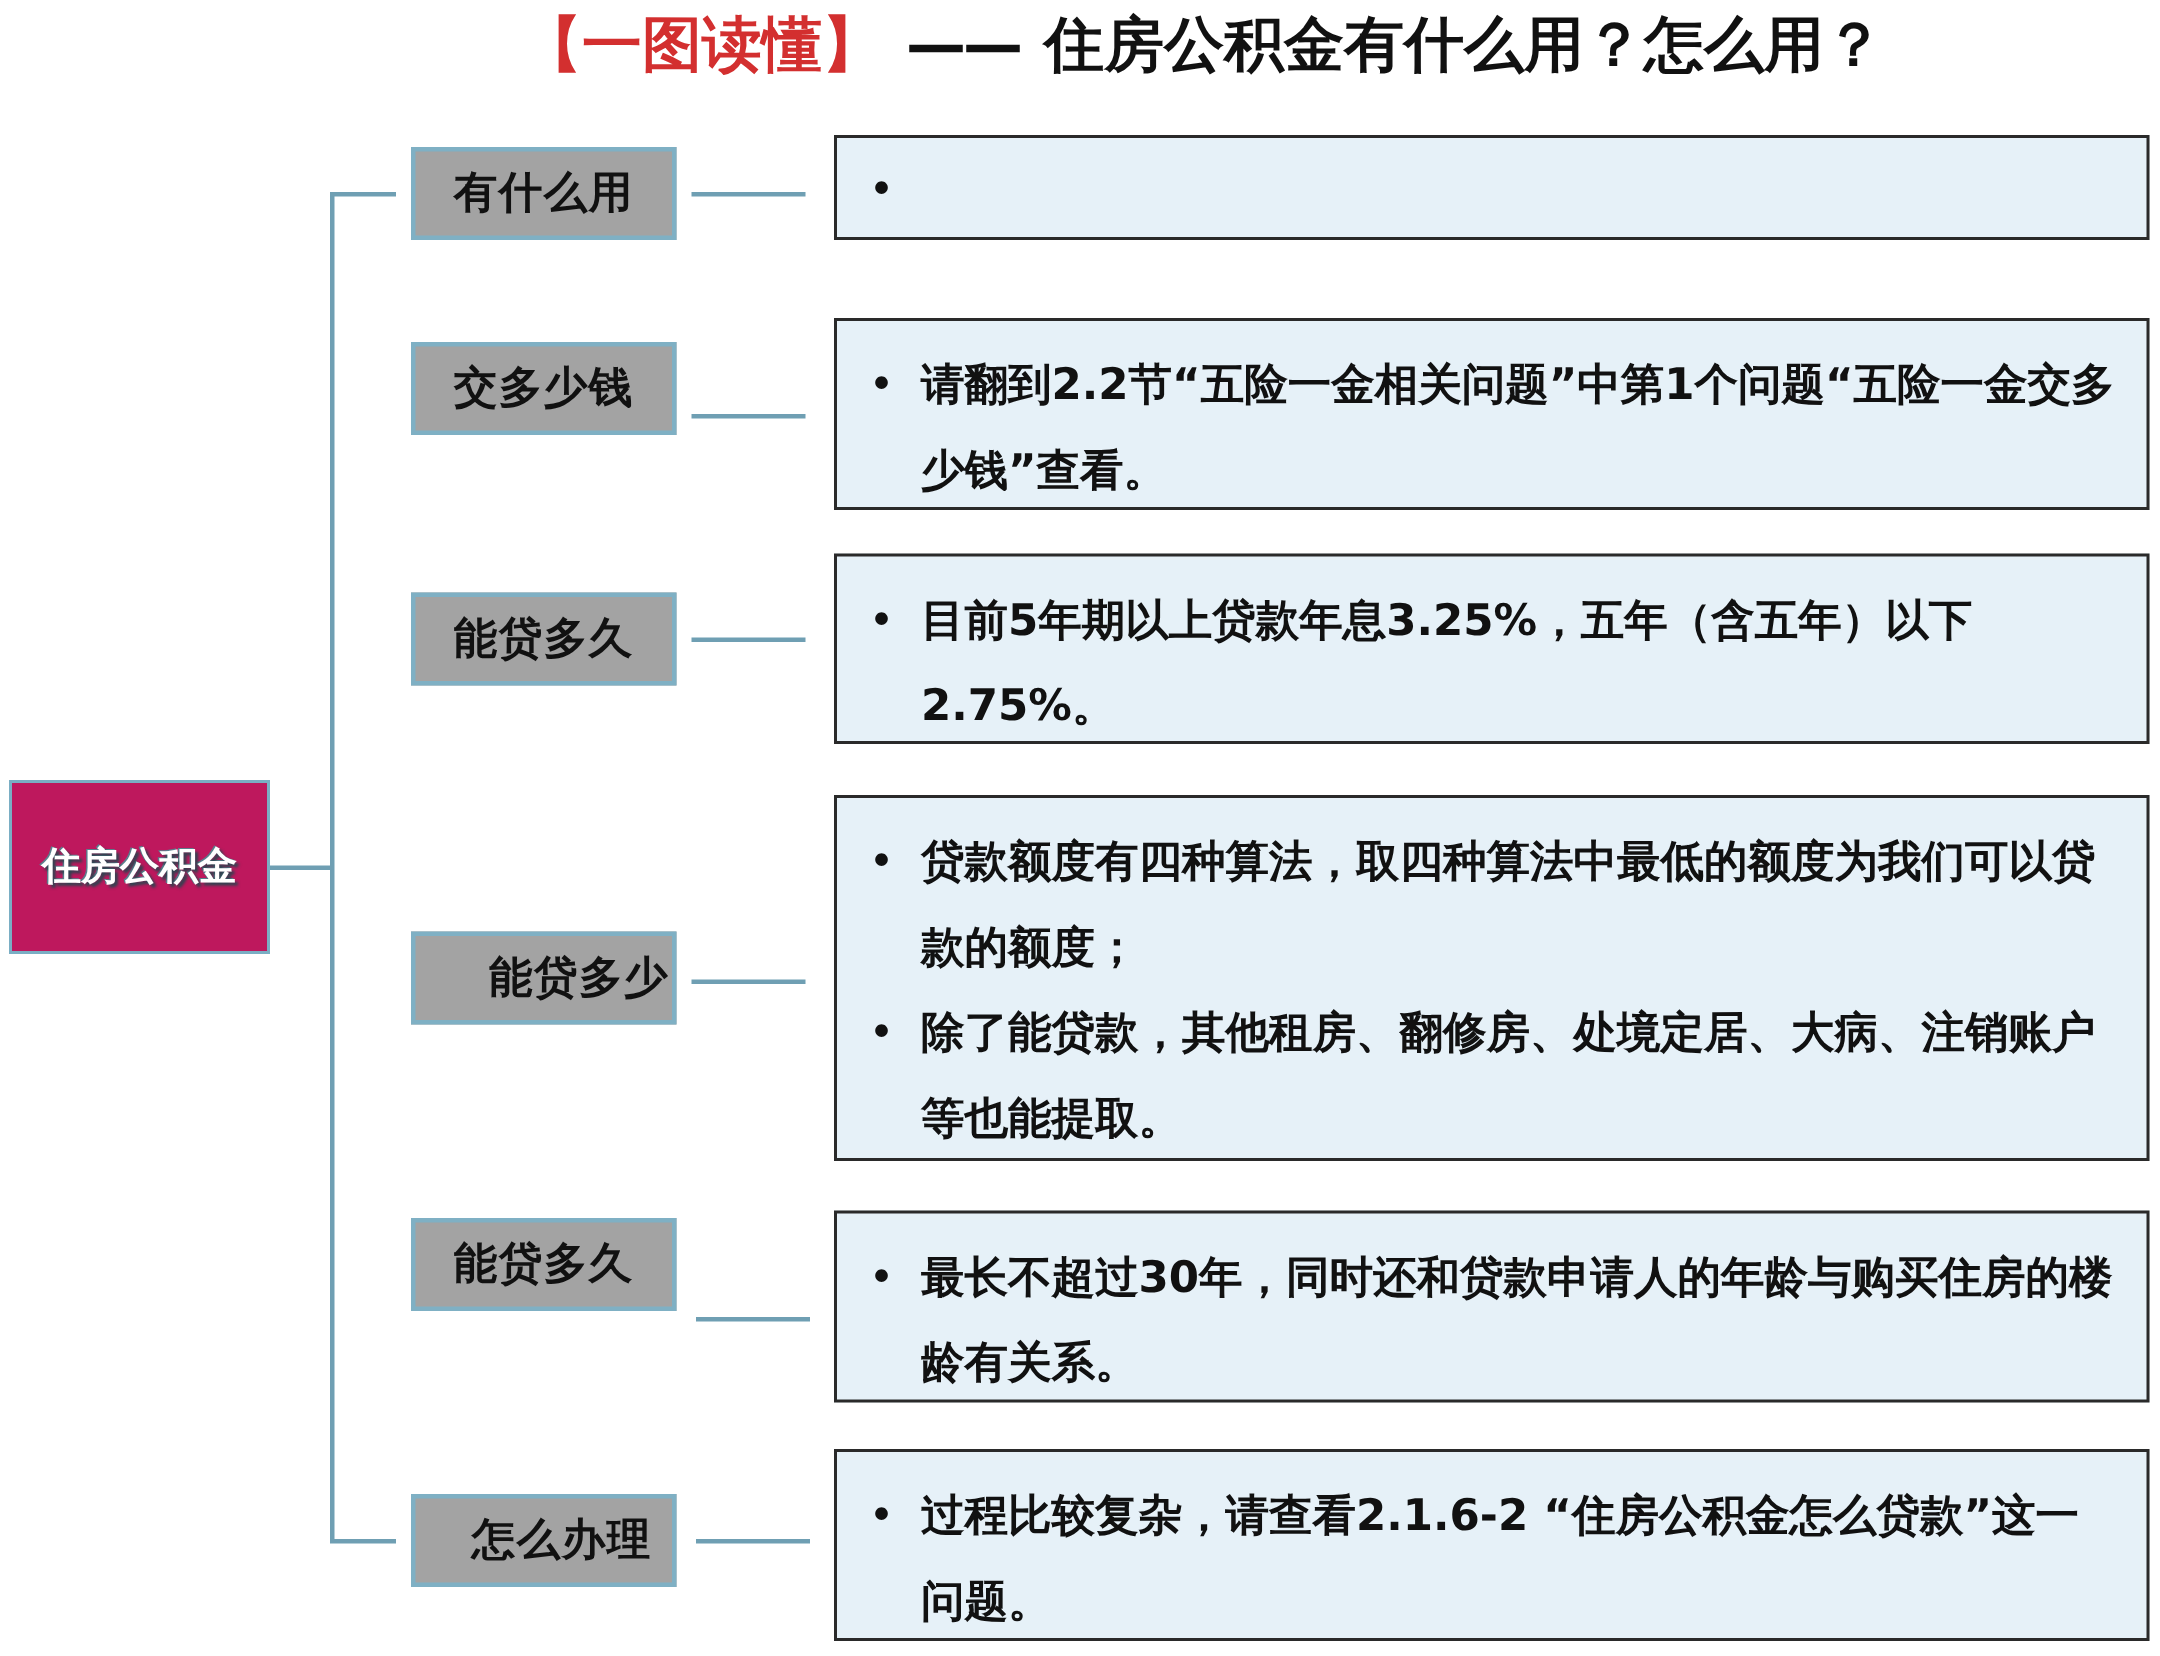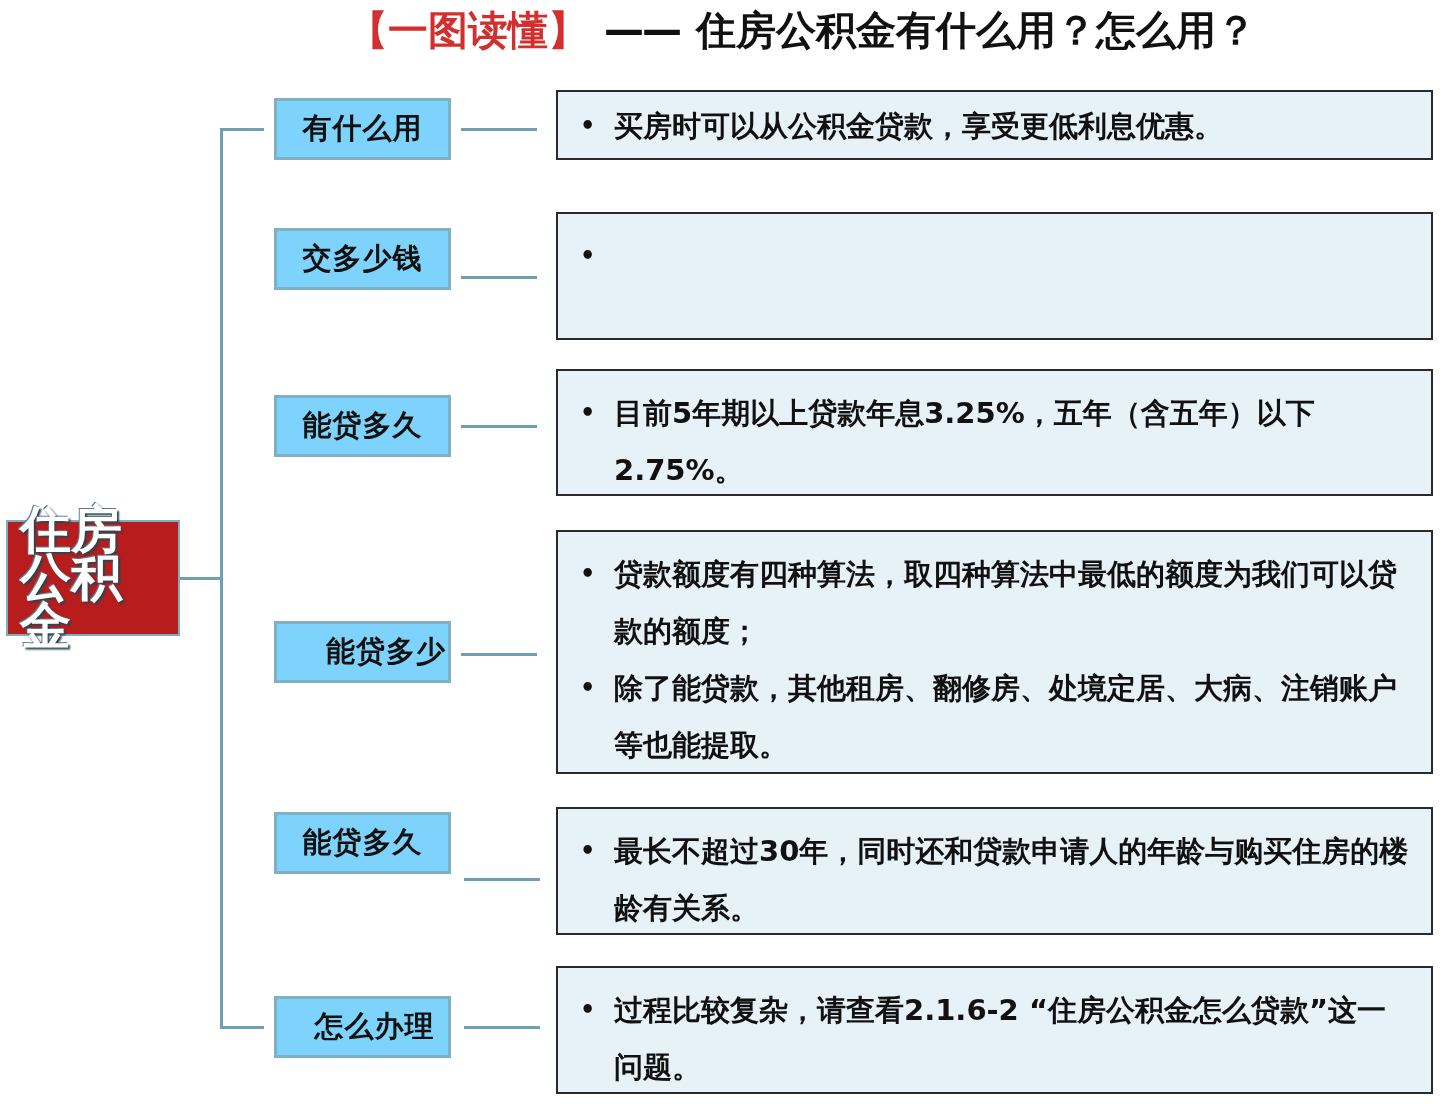--- a/index.html
+++ b/index.html
@@ -12,30 +12,30 @@
     position: absolute; left: 0; top: 4px; width: 1440px; text-align: left;
     font-size: 40px; font-weight: bold; line-height: 52px; white-space: nowrap;
   }
   .title .inner { position: absolute; left: 348px; top: 0; text-align: right; }
   .title .red { color: #d32f2f; }
   .title .dash { color: #111; margin: 0 16px; letter-spacing: -2px; }
   .title .main { color: #111; }
 
   .root {
     position: absolute; left: 6px; top: 520px; width: 174px; height: 116px;
-    background: #b91c1c; border: 2px solid #7aaec4; box-sizing: border-box;
+    background: #be185d; border: 2px solid #7aaec4; box-sizing: border-box;
     display: flex; align-items: center; justify-content: center; text-align: left;
-    color: #fff; font-size: 51px; font-weight: bold; line-height: 48px;
+    color: #fff; font-size: 26px; font-weight: bold; line-height: 48px;
     text-shadow: 2px 2px 2px #2b4450, -1px -1px 0 #5a7d8c;
     padding: 0 12px;
   }
   .line { position: absolute; background: #6f9fb3; }
   .branch {
     position: absolute; left: 274px; width: 177px; height: 62px; box-sizing: border-box;
-    border: 3px solid #7fb0c4; background: #7dd3fc;
+    border: 3px solid #7fb0c4; background: #a3a3a3;
     display: flex; align-items: center; justify-content: center;
     font-size: 29px; font-weight: bold; color: #111; letter-spacing: 1px;
   }
   .leaf {
     position: absolute; left: 556px; width: 877px; box-sizing: border-box;
     border: 2px solid #2a2a2a; background: #e6f1f8;
     padding: 14px 20px 10px 20px;
   }
   .leaf ul { list-style: none; margin: 0; padding: 0; }
   .leaf li {
@@ -86,27 +86,27 @@
 </div>
 <div class="branch" style="top:812px;">
   <span>能贷多久</span>
 </div>
 <div class="branch" style="top:996px;padding-left:24px;">
   <span>怎么办理</span>
 </div>
 
 <div class="leaf" style="top:90px; height:70px; padding-top:6px;">
   <ul>
-    <li><span class="bullet">•</span><span>买房时可以从公积金贷款，享受更低利息优惠。</span></li>
+    <li><span class="bullet">•</span></li>
   </ul>
 </div>
 
 <div class="leaf" style="top:212px; height:128px;">
   <ul>
-    <li><span class="bullet">•</span></li>
+    <li><span class="bullet">•</span><span>请翻到2.2节“五险一金相关问题”中第1个问题“五险一金交多少钱”查看。</span></li>
   </ul>
 </div>
 
 <div class="leaf" style="top:369px; height:127px;">
   <ul>
     <li><span class="bullet">•</span><span>目前5年期以上贷款年息3.25%，五年（含五年）以下2.75%。</span></li>
   </ul>
 </div>
 
 <div class="leaf" style="top:530px; height:244px;">

